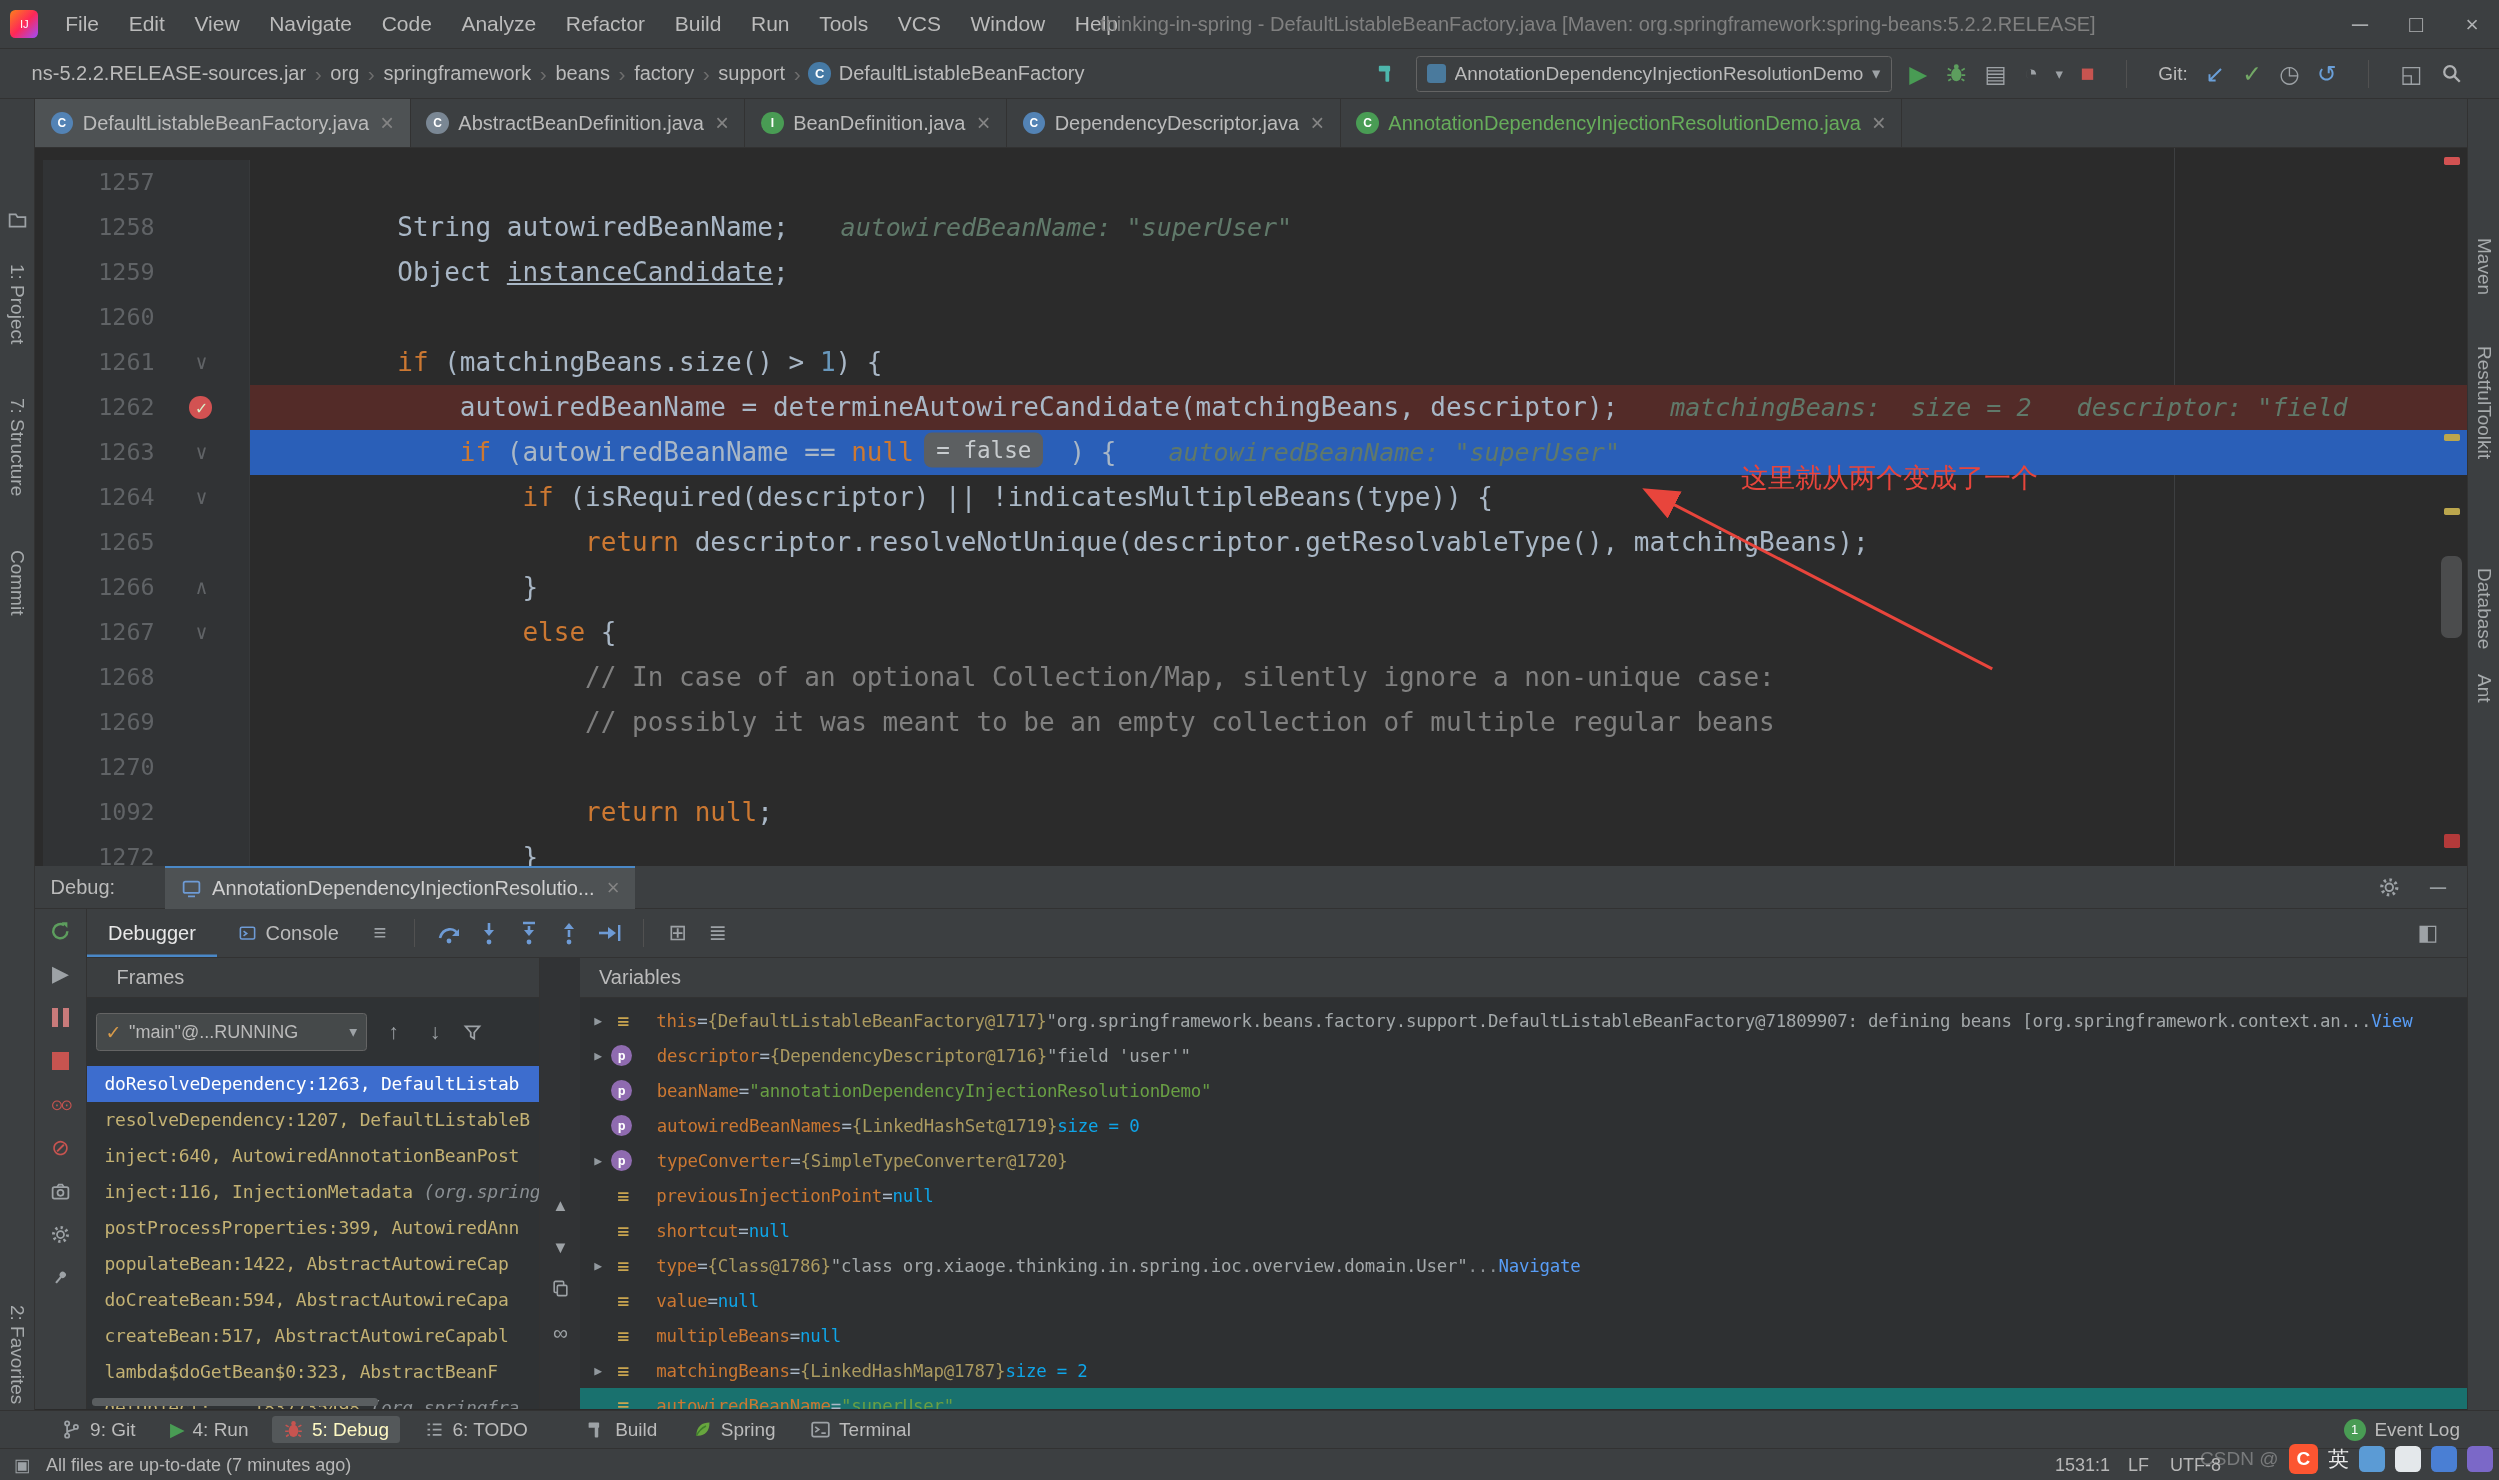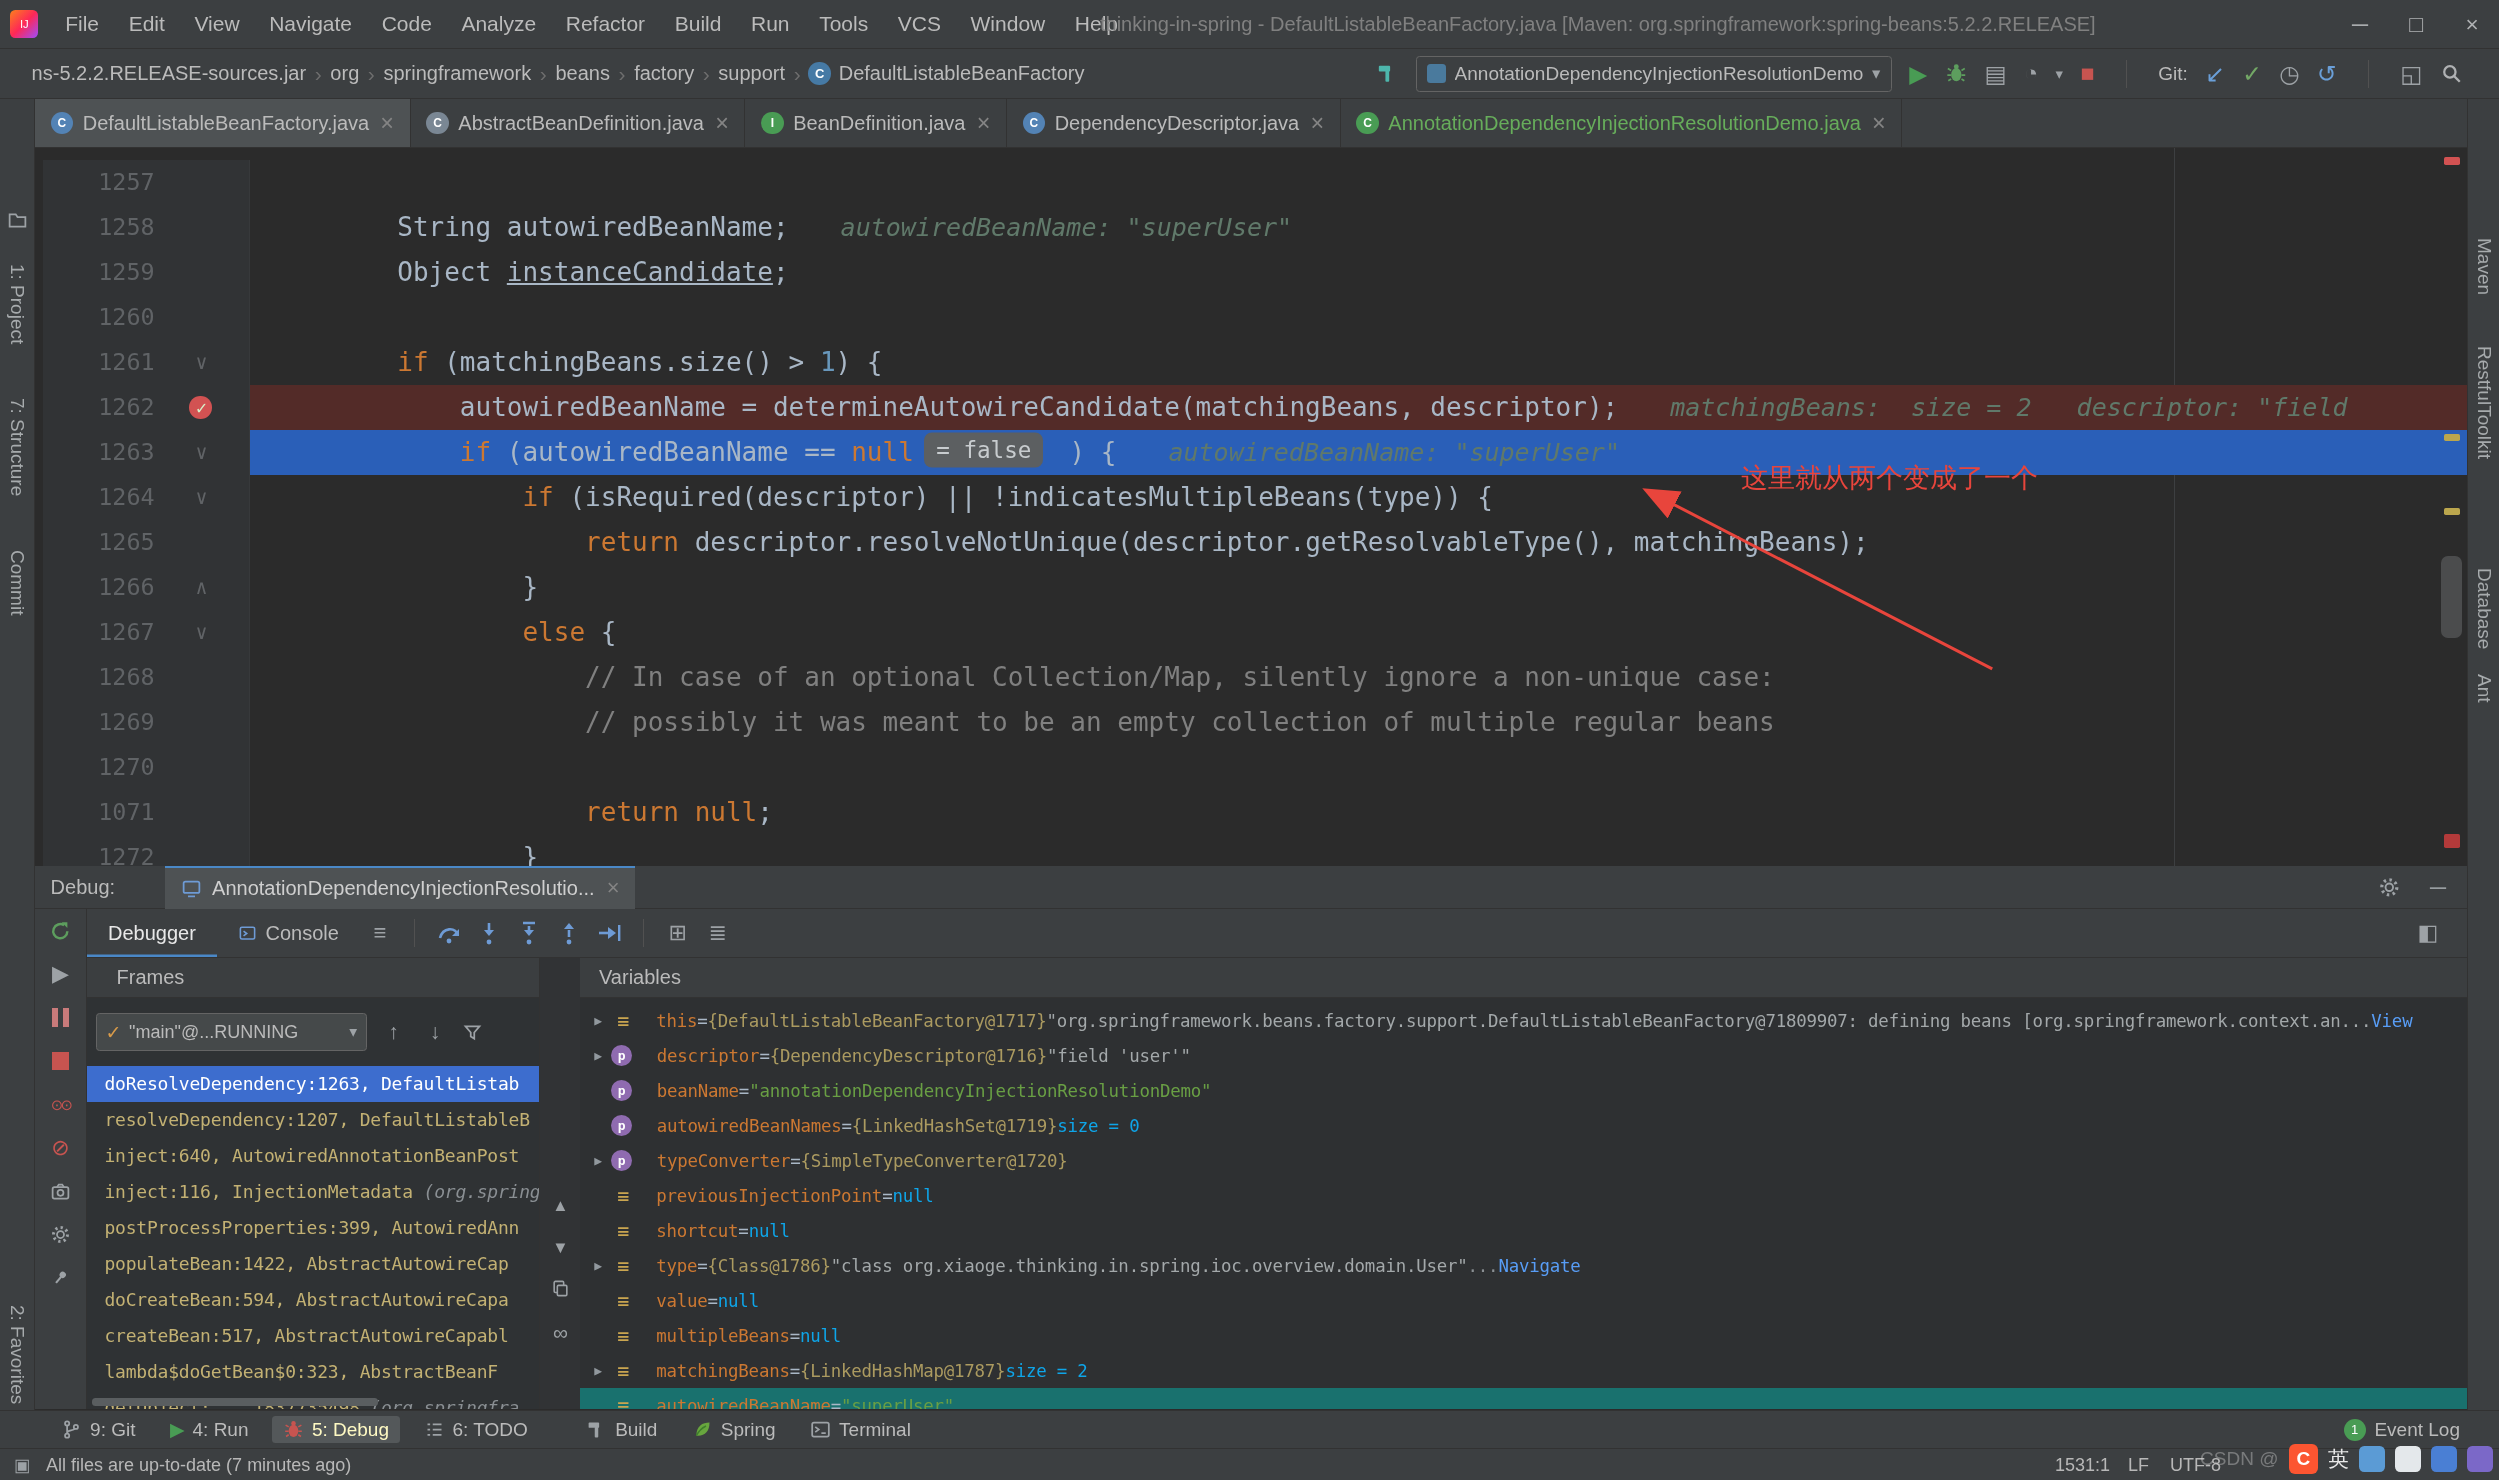--- a/index.html
+++ b/index.html
@@ -379,21 +379,21 @@
       </div>
       <div class="cl">
         <div class="gut">
           <span class="lnum">1270</span>
           <span class="gicon"></span>
         </div>
         <div class="code"><span class="d">                    </span></div>
       </div>
       <div class="cl">
         <div class="gut">
-          <span class="lnum">1071</span>
+          <span class="lnum">1092</span>
           <span class="gicon"></span>
         </div>
         <div class="code"><span class="d">                    </span><span class="k">return null</span><span class="d">;</span></div>
       </div>
       <div class="cl">
         <div class="gut">
           <span class="lnum">1272</span>
           <span class="gicon"></span>
         </div>
         <div class="code"><span class="d">                </span><span class="d">}</span></div>

